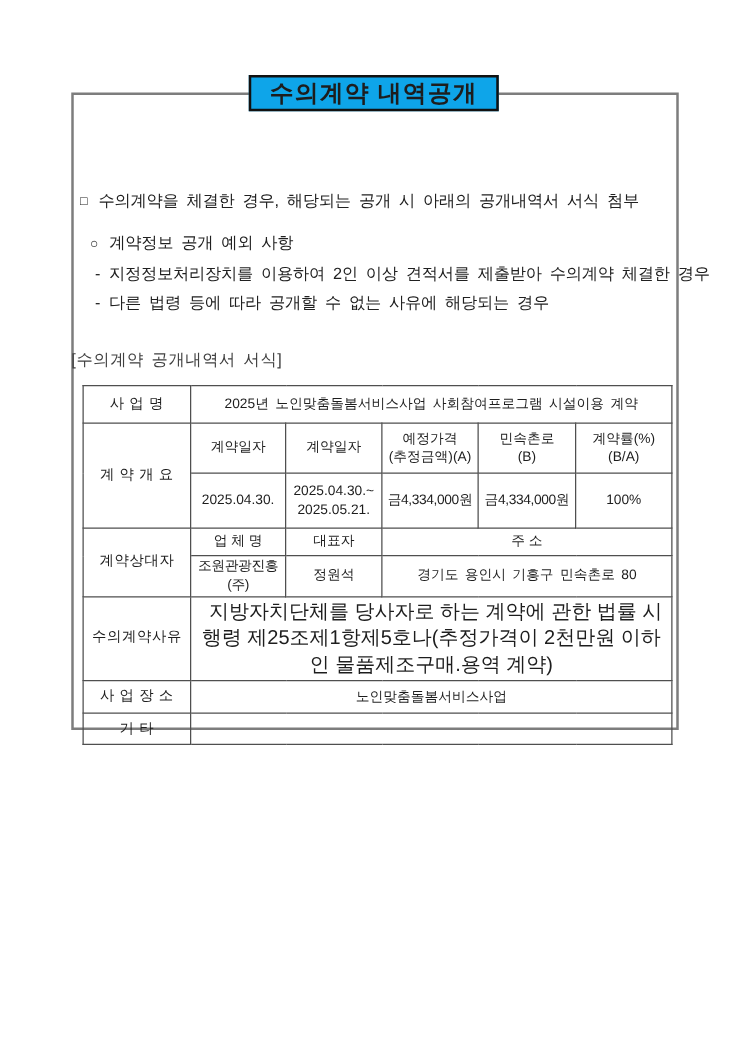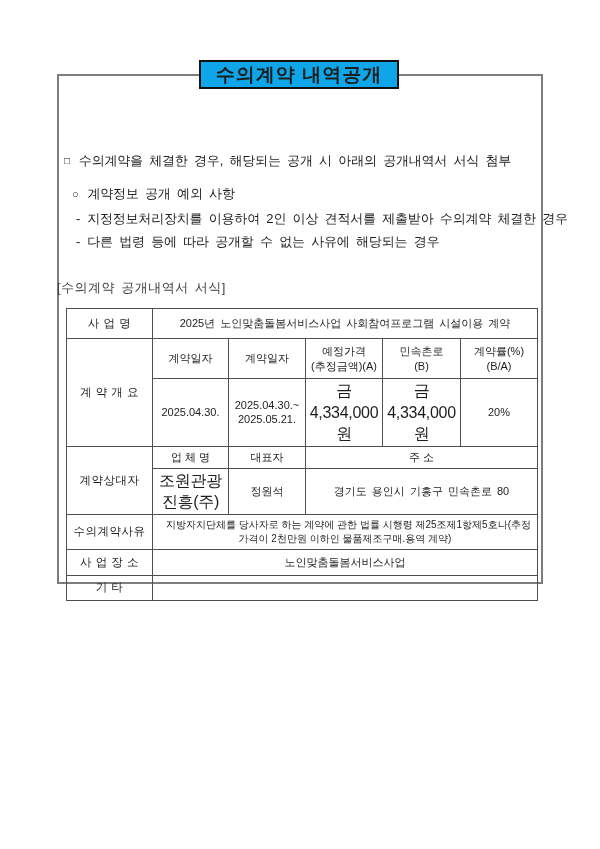--- a/index.html
+++ b/index.html
@@ -82,25 +82,25 @@
   td.lbl { letter-spacing: 0.5px; font-size: 11.5px; }
   tr.r1 { height: 30px; }
   tr.r2 { height: 40px; }
   tr.r3 { height: 44px; }
   tr.r4 { height: 22px; }
   tr.r5 { height: 23px; margin-left: 20px; }
   tr.r6 { height: 35px; margin-left: 43px; }
   tr.r7 { height: 26px; }
   tr.r8 { height: 25px; }
   td.wide-val { word-spacing: 2px; }
-  td.money { letter-spacing: -0.3px; font-size: 16px; }
+  td.money { letter-spacing: -0.3px; font-size: 11px; }
   td.reason-cell {
     text-align: left;
     text-indent: 7px;
-    font-size: 10px;
+    font-size: 16px;
     line-height: 16px;
     padding: 1px 3px;
   }
 </style>
 </head>
 <body>
 
 <div class="page">
 
   <div class="frame"></div>
@@ -152,21 +152,21 @@
 (B)</td>
         <td>계약률(%)
 (B/A)</td>
       </tr>
       <tr class="r3">
         <td>2025.04.30.</td>
         <td>2025.04.30.~
 2025.05.21.</td>
         <td class="money">금4,334,000원</td>
         <td class="money">금4,334,000원</td>
-        <td>20%</td>
+        <td>100%</td>
       </tr>
       <tr class="r4">
         <td rowspan="2" class="lbl">계약상대자</td>
         <td>업 체 명</td>
         <td>대표자</td>
         <td colspan="3">주     소</td>
       </tr>
       <tr class="r5">
         <td class="money">조원관광진흥(주)</td>
         <td>정원석</td>

